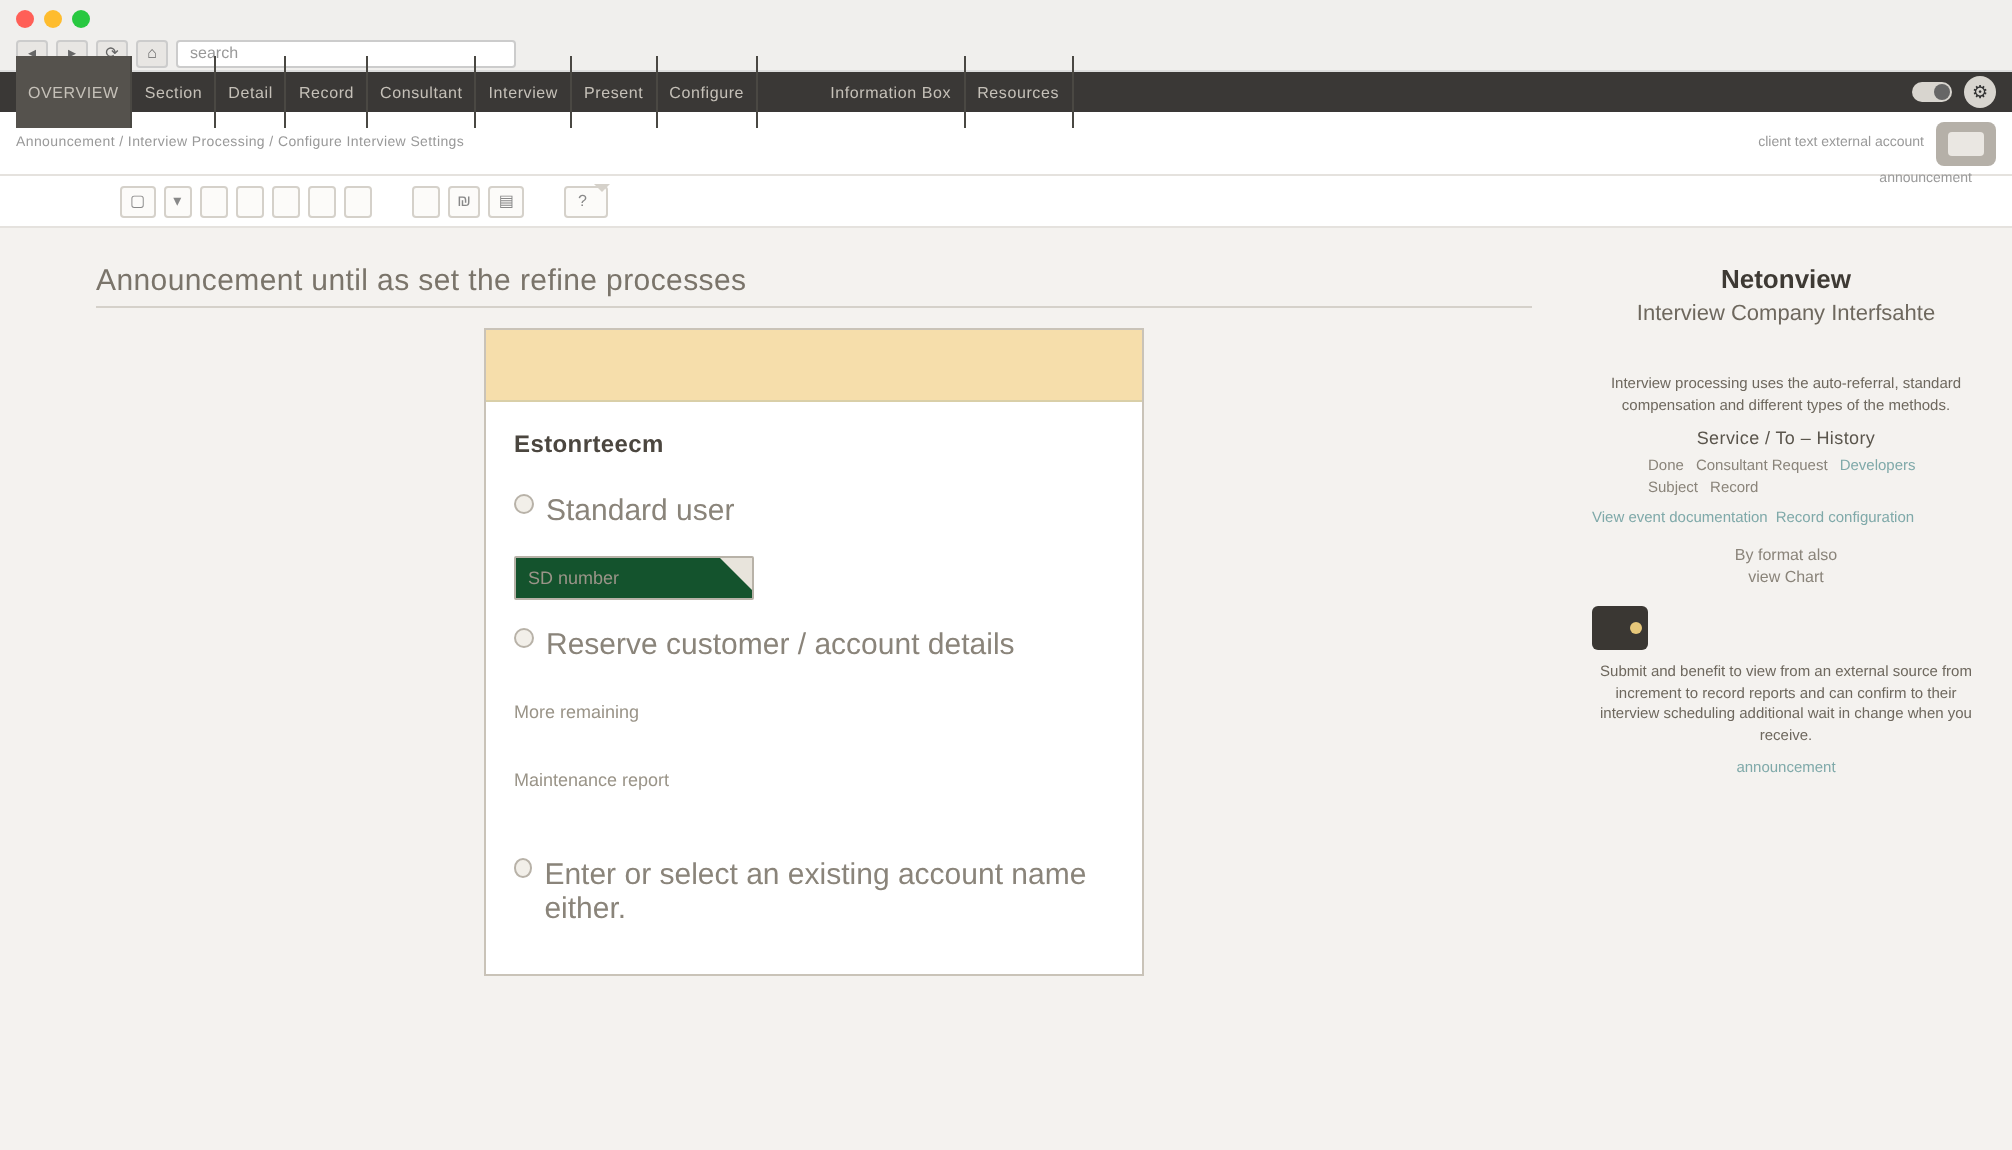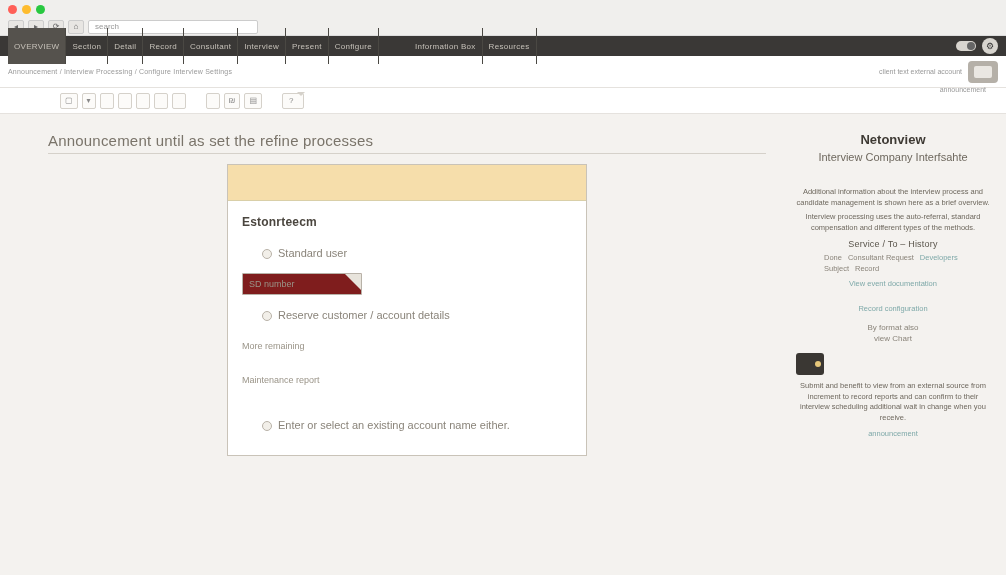--- a/index.html
+++ b/index.html
@@ -40,45 +40,45 @@
     .tool-chip.complex::after { content: ''; position: absolute; top: -2px; right: -2px; border: 4px solid transparent; border-top-color: #d5d1ca; }
 
     
     .page { display: flex; height: calc(575px - 114px); }
     .main { flex: 1; padding: 18px 30px 18px 48px; display: flex; flex-direction: column; }
     .side { flex: 0 0 210px; padding: 18px 16px 18px 0; font-size: 9px; color: #5a5650; text-align: center; }
 
     .page-title { font-size: 15px; color: #7a746a; font-weight: 400; letter-spacing: 0.2px; margin-bottom: 10px; border-bottom: 1px solid #d5d1ca; padding-bottom: 4px; }
 
     .form-wrap { display: flex; justify-content: center; }
-    .form-card { width: 360px; border: 1px solid #c9c3b8; background: #fff; display: flex; flex-direction: column; }
+    .form-card { width: 330px; border: 1px solid #c9c3b8; background: #fff; display: flex; flex-direction: column; }
     .form-header { height: 36px; background: #f6deab; border-bottom: 1px solid #d9cfa8; }
     .form-body { padding: 14px 14px 24px; display: flex; flex-direction: column; gap: 14px; }
     .form-title { font-size: 12px; font-weight: 600; color: #4b463f; letter-spacing: 0.2px; margin-bottom: 4px; }
 
-    .radio-row { display: flex; align-items: flex-end; gap: 6px; font-size: 11px; color: #8a847a; margin-left: 20px; }
+    .radio-row { display: flex; align-items: flex-start; gap: 6px; font-size: 15px; color: #8a847a; }
     .radio-dot { width: 10px; height: 10px; border-radius: 50%; border: 1px solid #b8b2a8; background: #f2efe9; }
 
-    .text-entry { width: 120px; height: 22px; border: 1px solid #b8b2a8; border-radius: 1px; background: #7f1d1d; font-size: 9px; color: #9a9488; padding: 0 6px; display: flex; align-items: center; position: relative; }
+    .text-entry { width: 120px; height: 22px; border: 1px solid #b8b2a8; border-radius: 1px; background: #14532d; font-size: 9px; color: #9a9488; padding: 0 6px; display: flex; align-items: center; position: relative; }
     .text-entry.clip { position: relative; }
     .text-entry.clip::after { content: ''; position: absolute; top: 0; right: 0; border: 8px solid transparent; border-top-color: #e8e4dc; border-right-color: #e8e4dc; }
 
     .lbl-plain { font-size: 9px; color: #9a9488; }
     .lbl-dark { font-size: 9px; color: #6a645a; }
 
     .small-stack { display: flex; flex-direction: column; gap: 3px; }
 
     
     .side h2 { font-size: 13px; font-weight: 600; color: #3e3a34; margin-bottom: 4px; }
     .side h3 { font-size: 11px; font-weight: 400; color: #6e685e; margin-bottom: 24px; }
     .side .para { font-size: 7.5px; color: #6e685e; line-height: 1.4; margin-bottom: 4px; }
     .side .sub-head { font-size: 9px; font-weight: 400; color: #5a554c; margin: 6px 0 4px; letter-spacing: 0.2px; }
     .side .meta-row { font-size: 7.5px; color: #8a847a; display: flex; gap: 6px; margin-bottom: 2px; padding-left: 28px; }
     .side .link { color: #7fa9a9; }
-    .side .link-row { display: flex; gap: 16px; font-size: 7.5px; margin: 6px 0 10px; flex-direction: column; }
+    .side .link-row { display: flex; gap: 4px; font-size: 7.5px; margin: 6px 0 10px; }
 
     .by-block { display: flex; flex-direction: column; gap: 2px; margin-bottom: 10px; }
     .by-block span { font-size: 8px; color: #8a847a; }
 
     .thumb { width: 28px; height: 22px; border-radius: 3px; background: #3a3733; position: relative; margin-bottom: 6px; }
     .thumb::after { content: ''; width: 6px; height: 6px; background: #e6c77a; border-radius: 50%; position: absolute; right: 3px; top: 8px; }
 
     .footer-link { font-size: 7.5px; color: #7fa9a9; margin-top: 6px; }
   </style>
 </head>
@@ -183,21 +183,20 @@
           </div>
 
         </div>
       </div>
     </div>
   </div>
 
   <div class="side">
     <h2>Netonview</h2>
     <h3>Interview Company Interfsahte</h3>
-    <div class="para">Additional information about the interview process and candidate management is shown here as a brief overview.</div>
     <div class="para">Interview processing uses the auto-referral, standard compensation and different types of the methods.</div>
     <div class="sub-head">Service / To – History</div>
     <div class="meta-row">
       <span>Done</span>
       <span>Consultant Request</span>
       <span class="link">Developers</span>
     </div>
     <div class="meta-row">
       <span>Subject</span>
       <span>Record</span>

